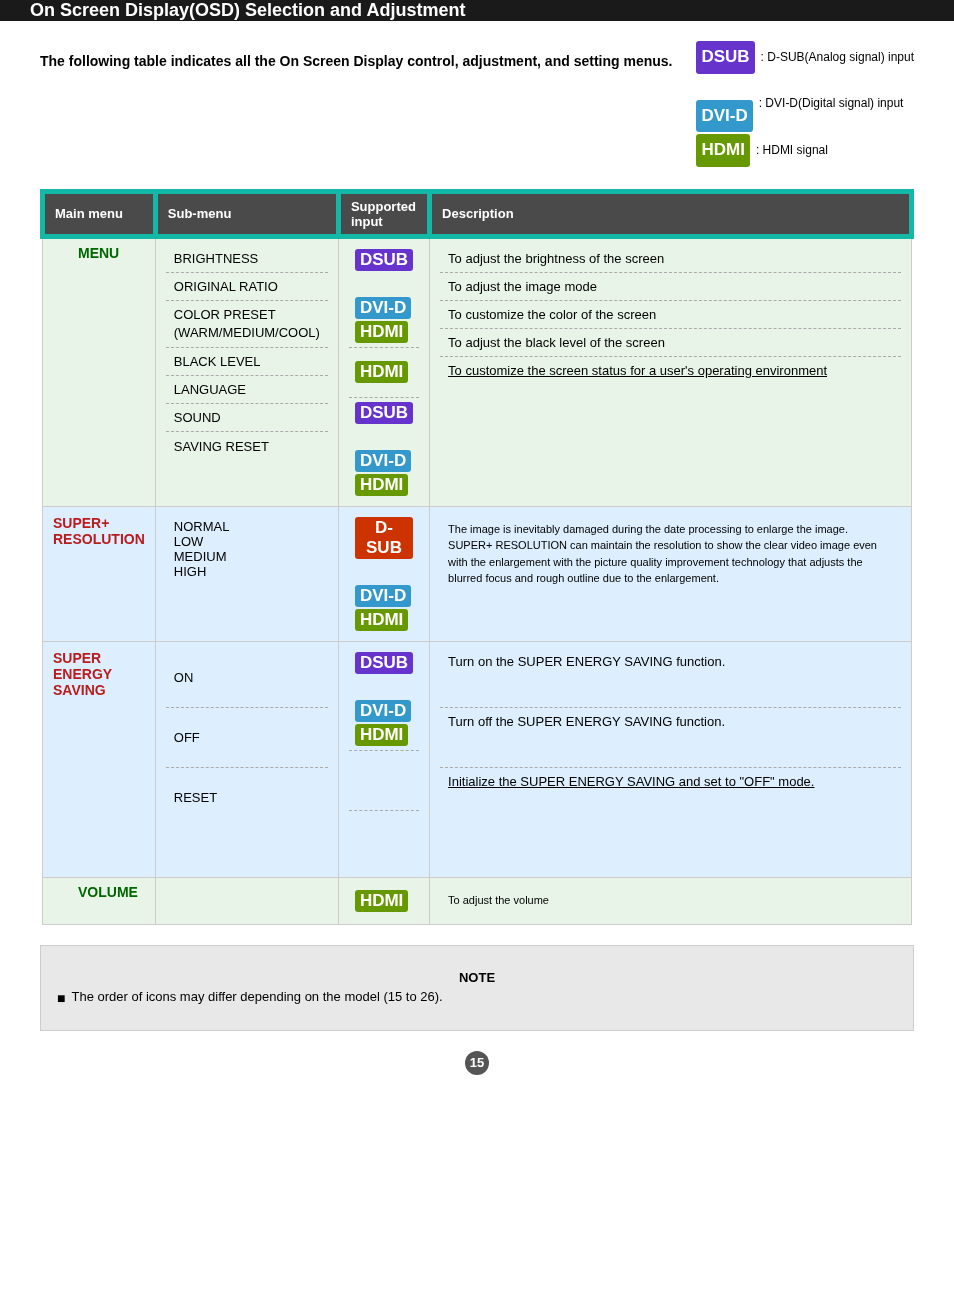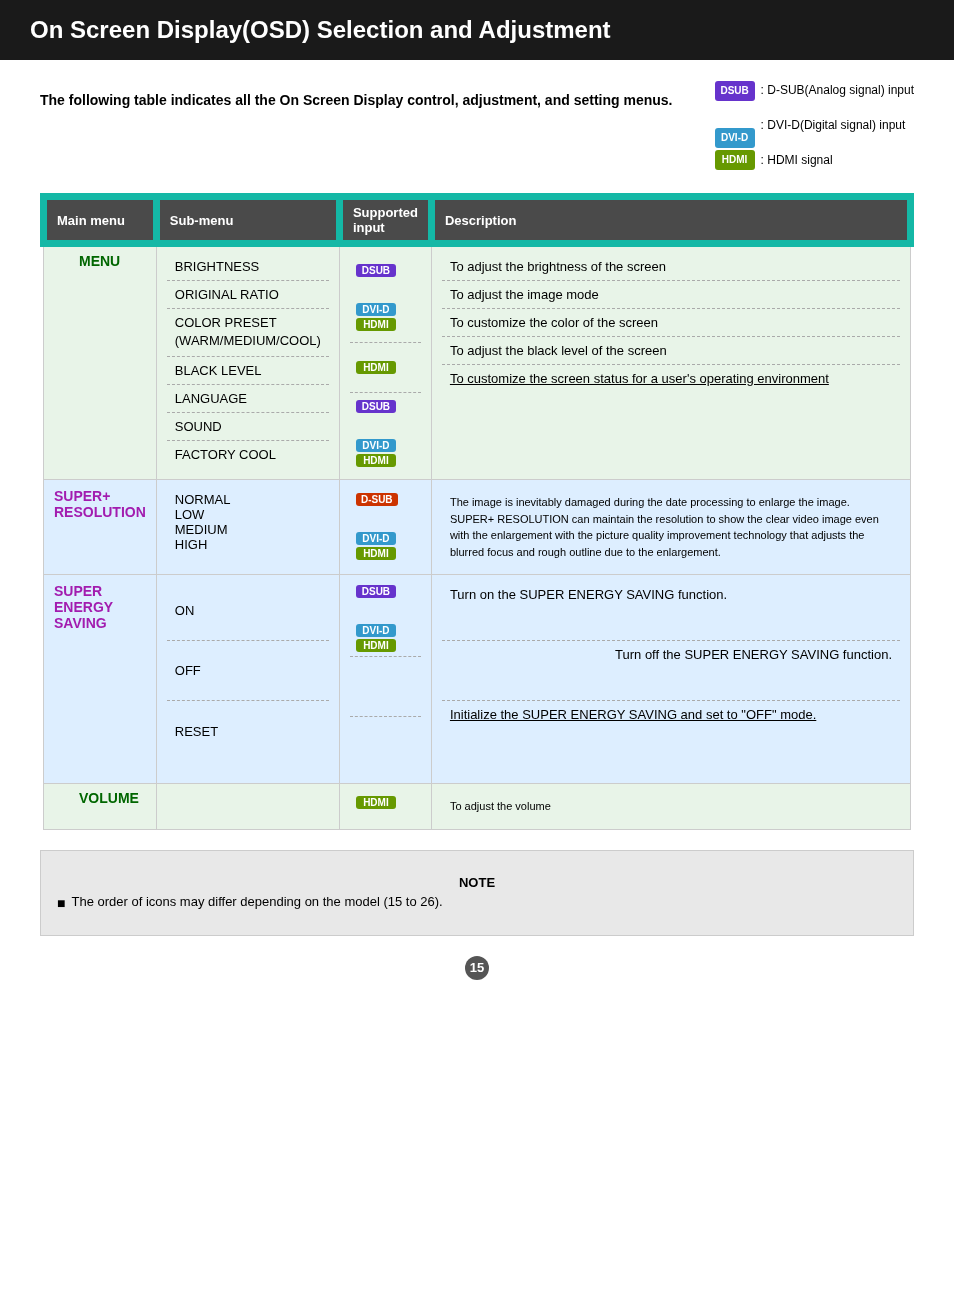--- a/index.html
+++ b/index.html
@@ -9,23 +9,23 @@
       background: #fff;
       color: #000;
       width: 954px;
       min-height: 1305px;
       padding: 0;
     }
 
     .page-header {
       background: #1a1a1a;
       color: #fff;
-      font-size: 24px;
-      font-weight: bold;
-      padding: 16px 30px;
+      font-size: 18px;
+      font-weight: bold;
+      padding: 0 30px;
       margin-bottom: 20px;
     }
 
     .page-content {
       padding: 10px 40px 30px 40px;
     }
 
     .intro-text {
       font-weight: bold;
       font-size: 14px;
@@ -45,21 +45,21 @@
       display: flex;
       align-items: center;
       gap: 6px;
       margin-bottom: 2px;
     }
 
     .badge {
       display: inline-block;
       padding: 1px 5px;
       border-radius: 3px;
-      font-size: 10px;
+      font-size: 17px;
       font-weight: bold;
       color: #fff;
       min-width: 40px;
       text-align: center;
     }
 
     .badge-dsub { background: #6633cc; }
     .badge-dvid { background: #3399cc; margin-top: 24px; }
     .badge-hdmi { background: #669900; }
     .badge-dsub-red { background: #cc3300; }
@@ -70,21 +70,21 @@
       margin-top: 10px;
       font-size: 13px;
     }
 
     .main-table th {
       background: #4a4a4a;
       color: #fff;
       padding: 5px 10px;
       text-align: left;
       font-weight: bold;
-      border: 7px solid #14b8a6;
+      border: 5px solid #14b8a6;
       margin-left: 14px;
     }
 
     .main-table th.col-main { width: 110px; }
     .main-table th.col-sub { width: 160px; }
     .main-table th.col-input { width: 80px; }
     .main-table th.col-desc { width: auto; }
 
     .main-table td {
       padding: 6px 10px;
@@ -94,21 +94,21 @@
 
     .row-menu td { background: #e8f4e8; }
     .row-super-res td { background: #ddeeff; }
     .row-super-energy td { background: #ddeeff; }
 
     .main-label {
       font-weight: bold;
       font-size: 14px;
     }
 
-    .main-label-cyan { color: #a21caf; margin-top: 12px; }
+    .main-label-cyan { color: #b91c1c; margin-top: 12px; }
     .main-label-green { color: #006600; padding-left: 25px; }
 
     .sub-cell {
       padding: 0;
     }
 
     .sub-row {
       padding: 5px 8px;
       border-bottom: 1px dashed #aaa;
       min-height: 28px;
@@ -252,21 +252,21 @@
         <td>
           <span class="main-label main-label-green">MENU</span>
         </td>
         <td class="sub-cell">
           <div class="sub-row">BRIGHTNESS</div>
           <div class="sub-row">ORIGINAL RATIO</div>
           <div class="sub-row" style="line-height:1.4;">COLOR PRESET<br>(WARM/MEDIUM/COOL)</div>
           <div class="sub-row">BLACK LEVEL</div>
           <div class="sub-row">LANGUAGE</div>
           <div class="sub-row">SOUND</div>
-          <div class="sub-row" style="border-bottom:none;">FACTORY COOL</div>
+          <div class="sub-row" style="border-bottom:none;">SAVING RESET</div>
         </td>
         <td class="input-cell">
 
           <div class="input-group" style="min-height: 90px; justify-content: center;">
             <span class="badge badge-dsub">DSUB</span>
             <span class="badge badge-dvid">DVI-D</span>
             <span class="badge badge-hdmi">HDMI</span>
           </div>
 
           <div class="input-group" style="min-height:50px; justify-content:center;">
@@ -322,21 +322,21 @@
           <div class="input-group" style="min-height:60px; justify-content:center; border-bottom: 1px dashed #aaa;">
             <span class="badge badge-dsub">DSUB</span>
             <span class="badge badge-dvid">DVI-D</span>
             <span class="badge badge-hdmi">HDMI</span>
           </div>
           <div style="min-height:60px; border-bottom: 1px dashed #aaa;"></div>
           <div style="min-height:60px;"></div>
         </td>
         <td class="desc-cell">
           <div class="desc-row" style="min-height:60px;">Turn on the SUPER ENERGY SAVING function.</div>
-          <div class="desc-row" style="min-height:60px;text-align:right;">Turn off the SUPER ENERGY SAVING function.</div>
+          <div class="desc-row" style="min-height:60px;">Turn off the SUPER ENERGY SAVING function.</div>
           <div class="desc-row" style="border-bottom:none; min-height:60px;">Initialize the SUPER ENERGY SAVING and set to "OFF" mode.</div>
         </td>
       </tr>
 
       <tr class="row-menu">
         <td>
           <span class="main-label main-label-green">VOLUME</span>
         </td>
         <td></td>
         <td class="input-cell">

